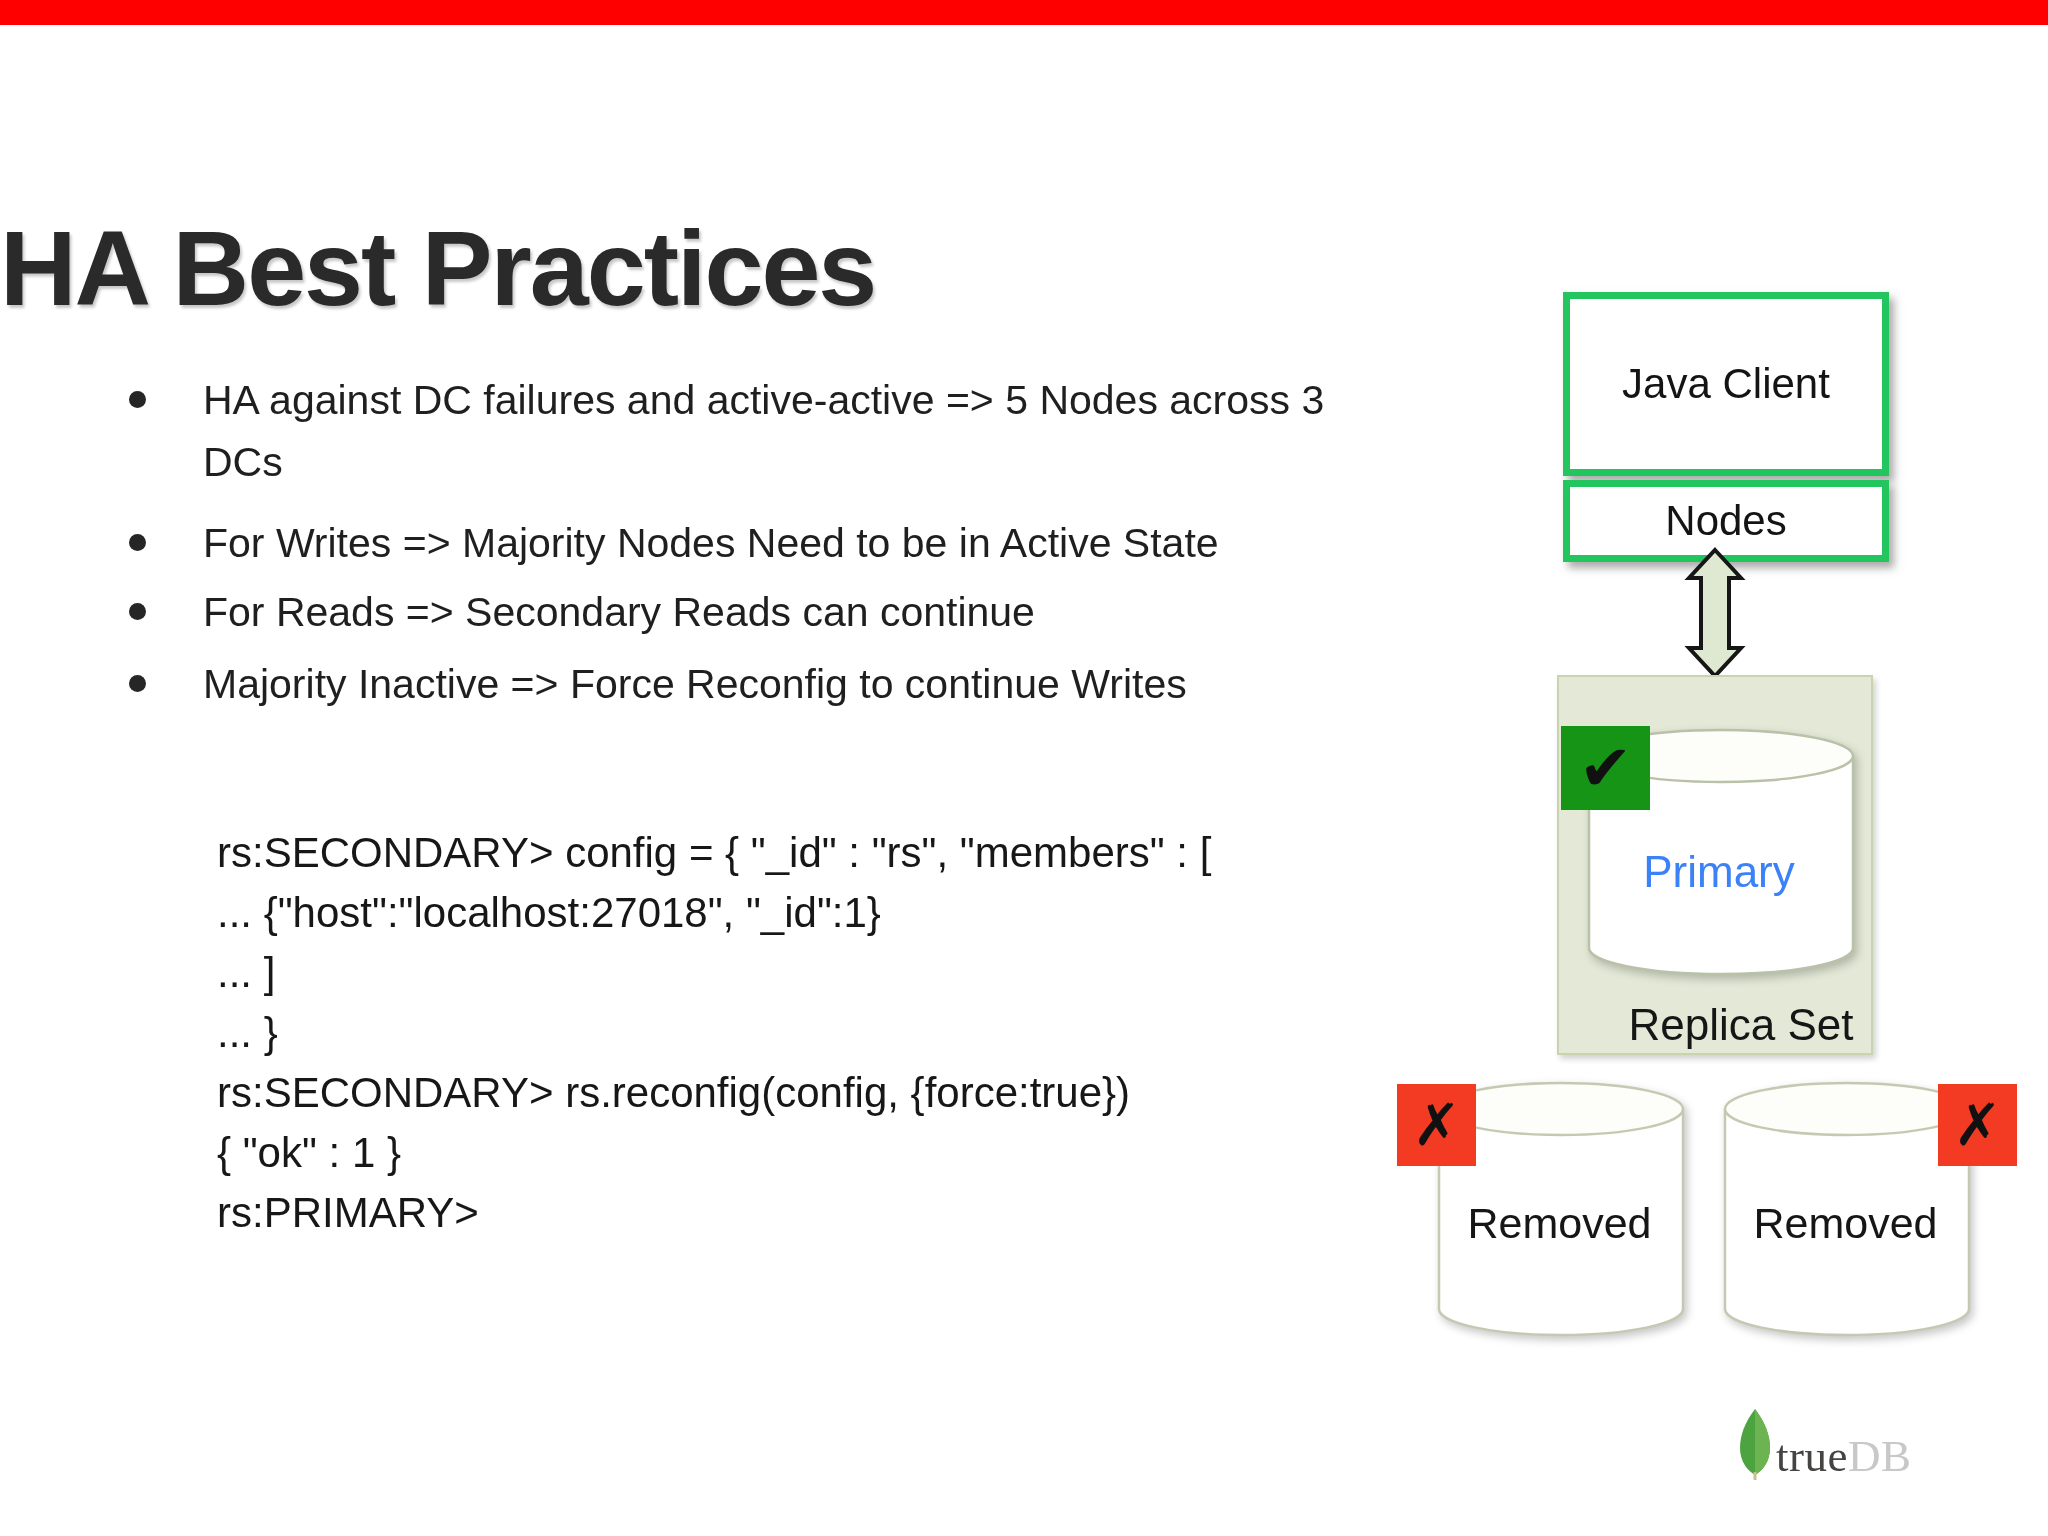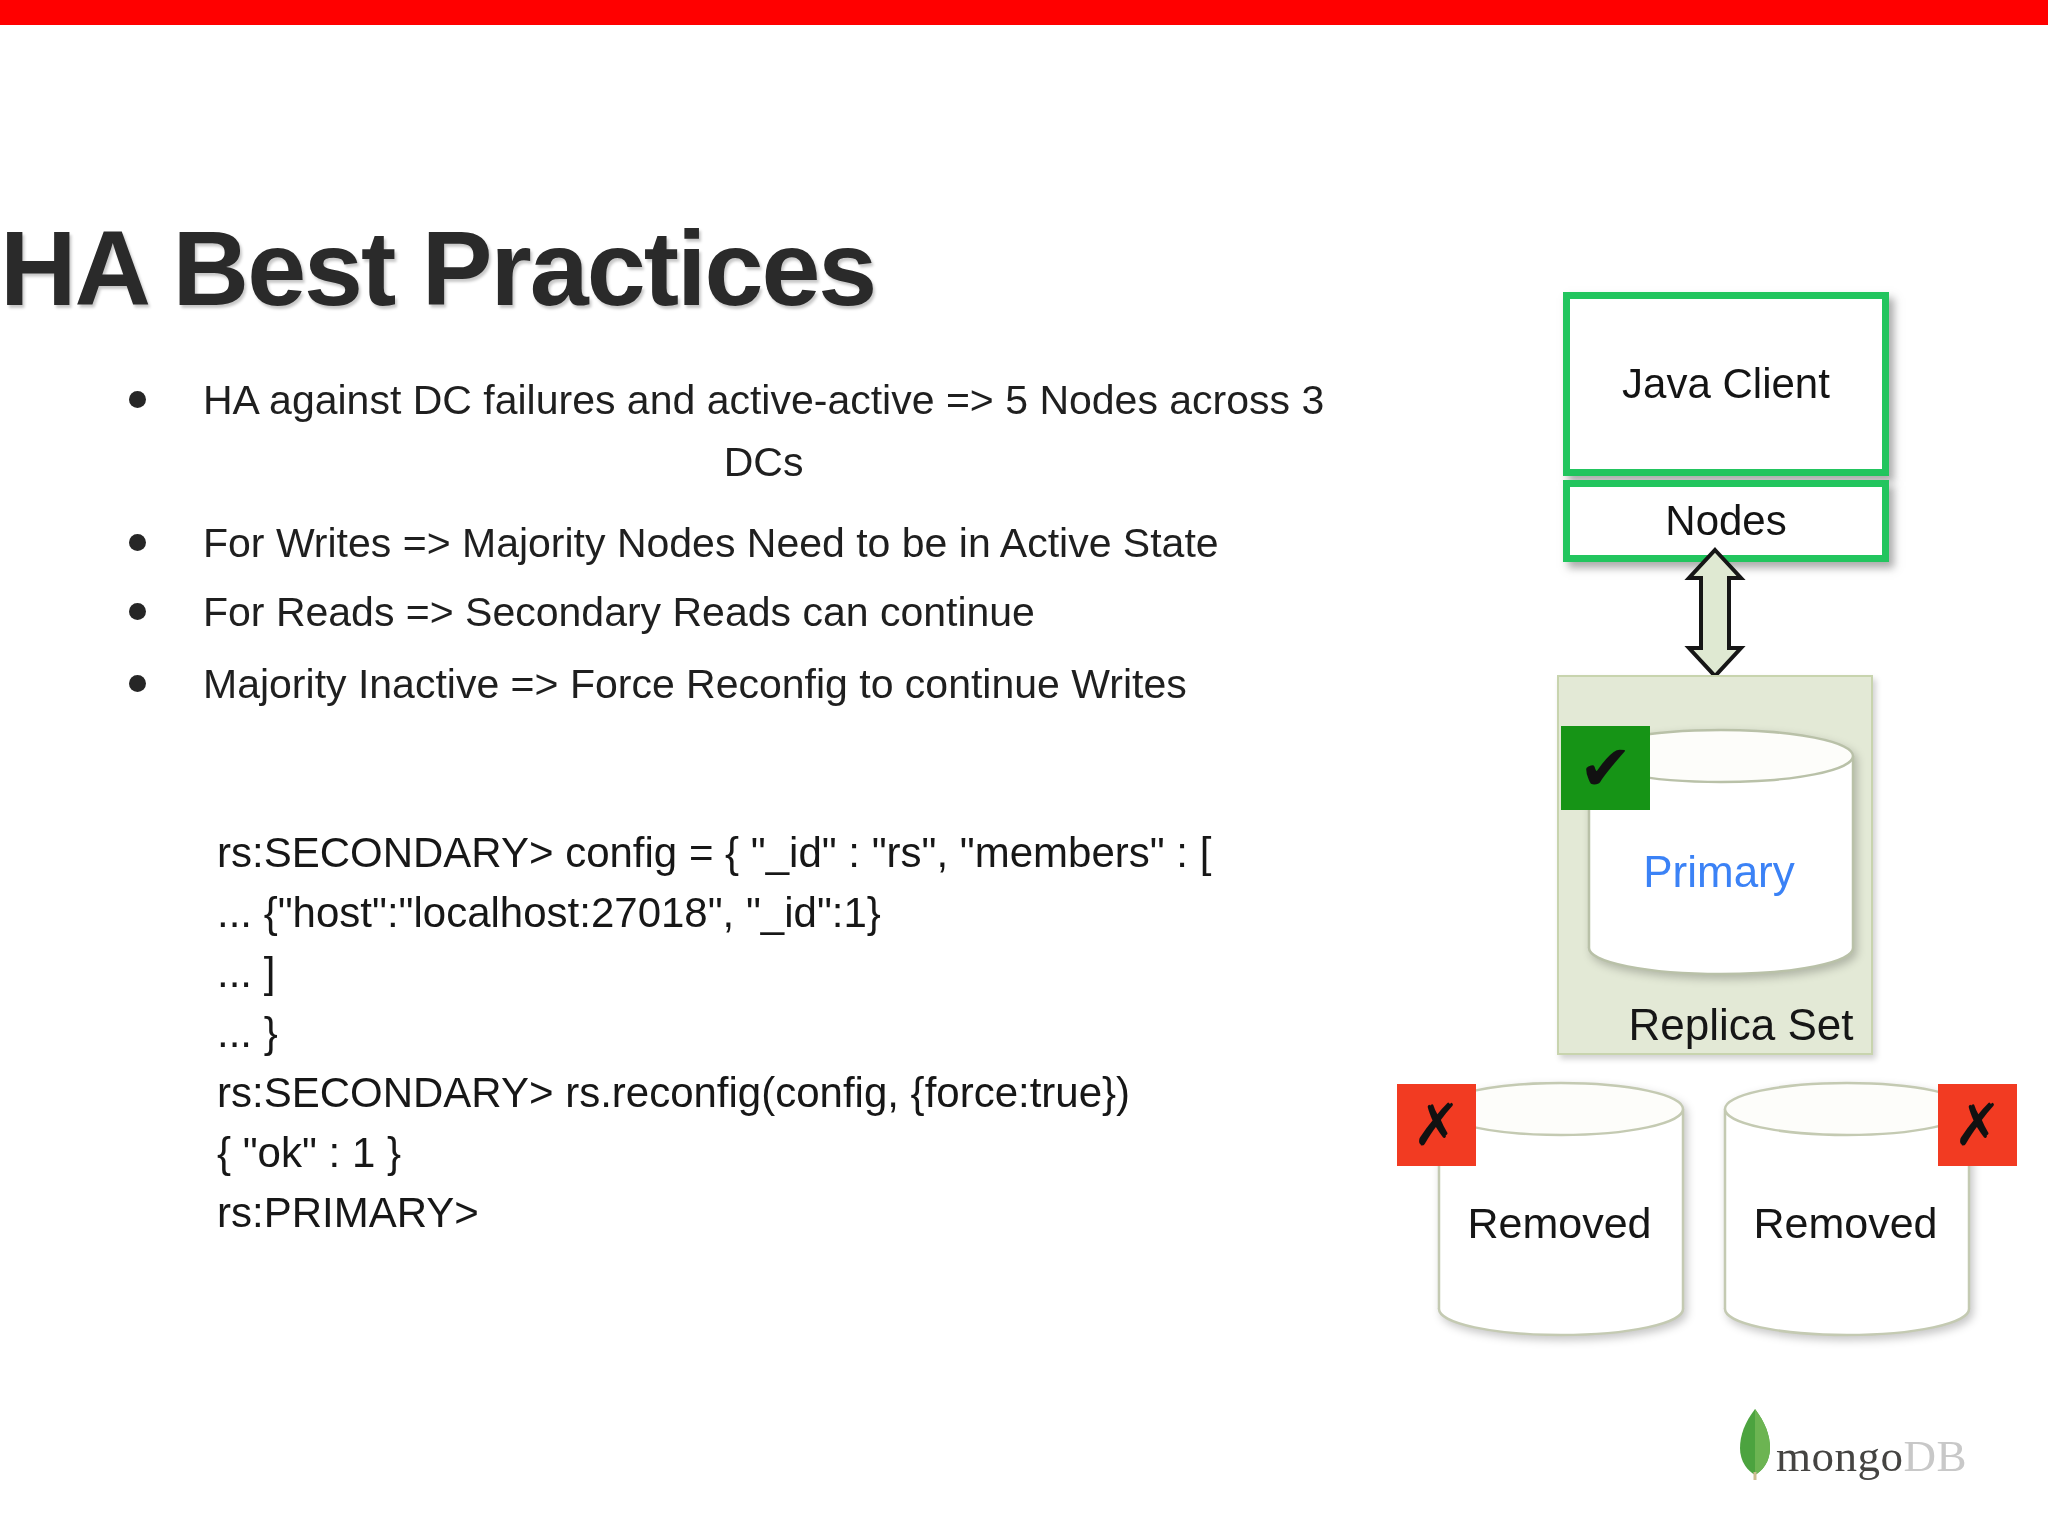--- a/index.html
+++ b/index.html
@@ -19,21 +19,21 @@
     color:#2a2a2a;text-shadow:2px 3px 3px rgba(0,0,0,0.22);
     white-space:nowrap;
   }
 
   
   .bullets{left:127px;top:0;width:1480px;}
   .bullet-item{position:absolute;left:0;padding-left:76px;font-size:41px;line-height:62px;color:#1f1f1f;}
   .bullet-item .dot{
     position:absolute;left:2px;top:22px;width:17px;height:17px;border-radius:50%;background:#262626;
   }
-  .bullet-line{white-space:nowrap;text-align:center;}
+  .bullet-line{white-space:nowrap;}
   .b1{top:369px;}
   .b2{top:512px;}
   .b3{top:581px;}
   .b4{top:653px;}
 
   
   .code{left:217px;top:823px;font-size:42px;line-height:60px;color:#171717;}
   .code div{white-space:nowrap;}
 
   
@@ -165,15 +165,15 @@
   <span>✗</span>
 </div>
 
 <div class="abs logo">
   <svg width="30" height="72" viewBox="0 0 30 72">
     <path d="M15,1 C5,14 0,27 0,40 C0,54 8,63 15,67 C22,63 30,54 30,40 C30,27 25,14 15,1 Z" fill="#4ca33f"></path>
     <path d="M15,1 C15,20 15,45 15,67 C22,63 30,54 30,40 C30,27 25,14 15,1 Z" fill="#6cb452"></path>
     <rect x="13.5" y="64" width="3" height="8" fill="#cdbd92"></rect>
   </svg>
   <div class="logo-text">
-    <span class="logo-mongo">mongo</span><span class="logo-db">DB</span>
+    <span class="logo-mongo">true</span><span class="logo-db">DB</span>
   </div>
 </div>
 
 </body></html>

